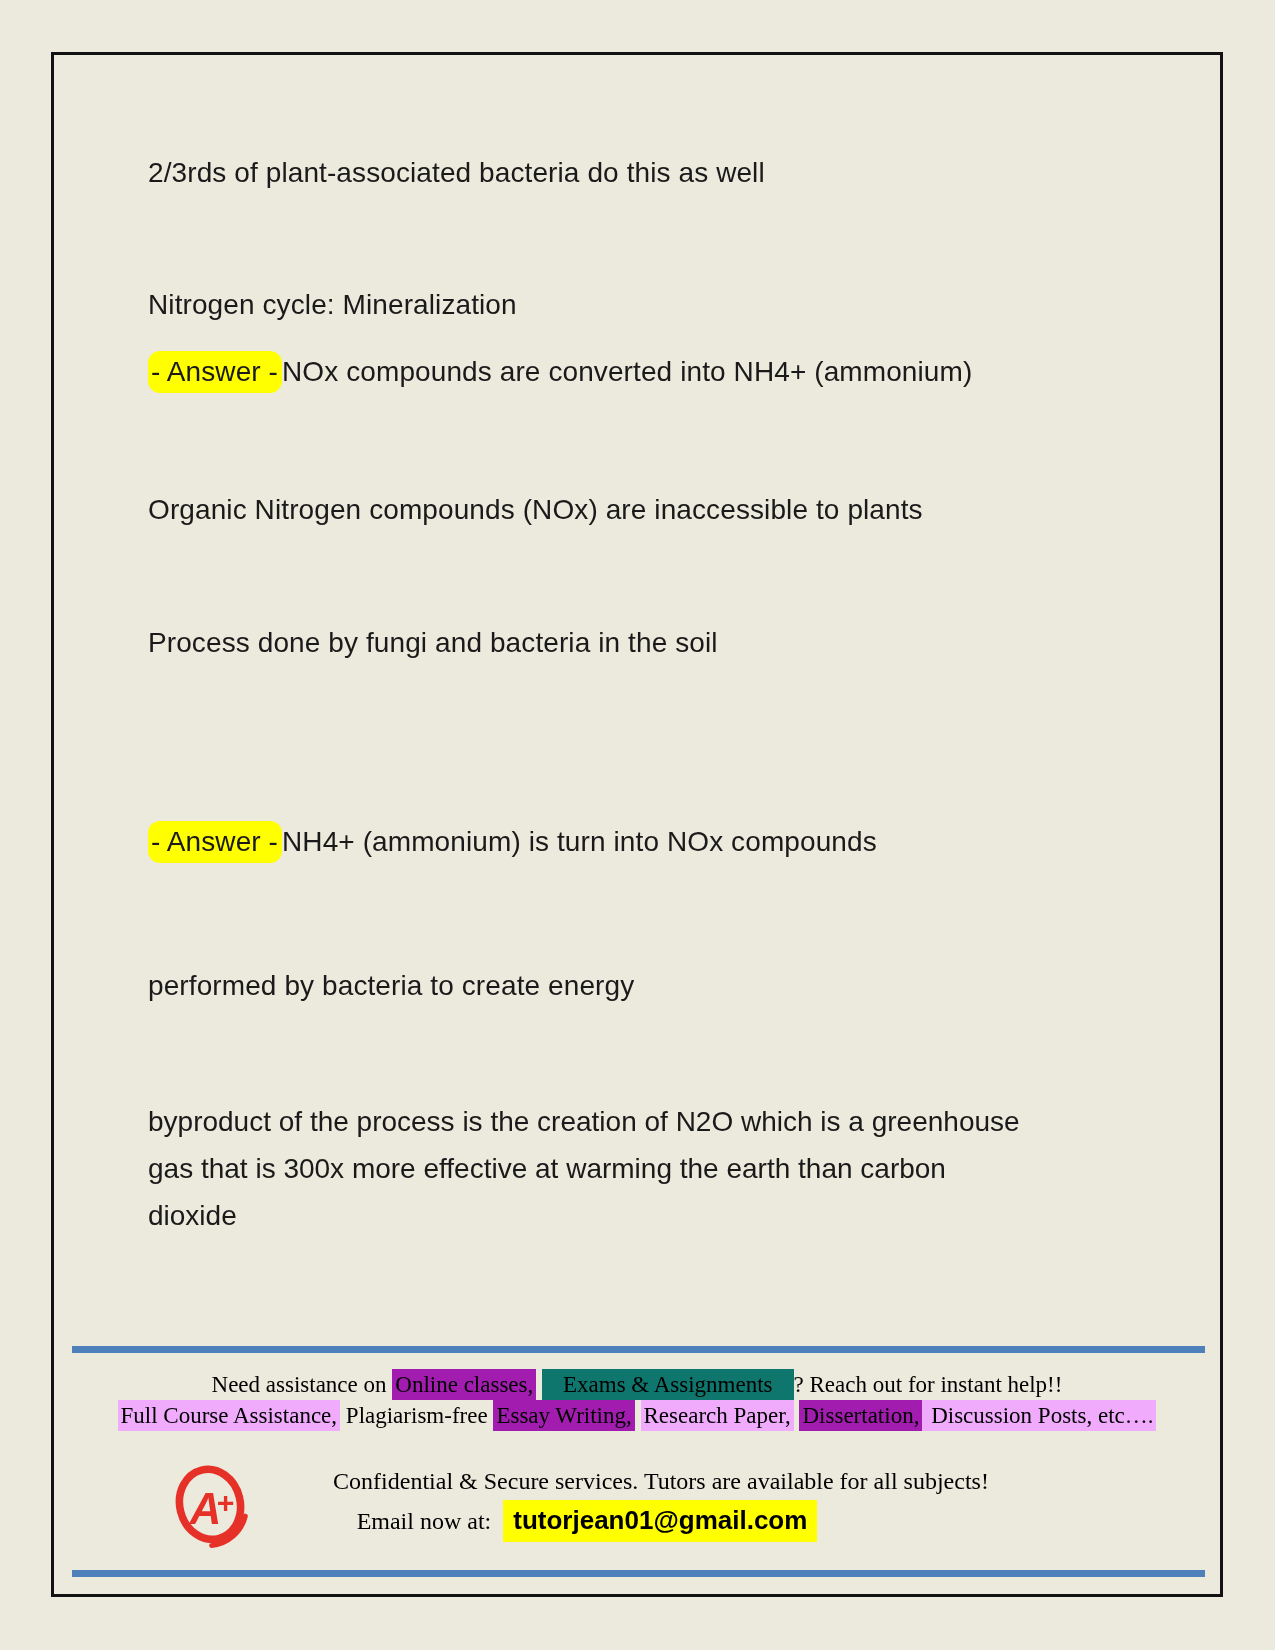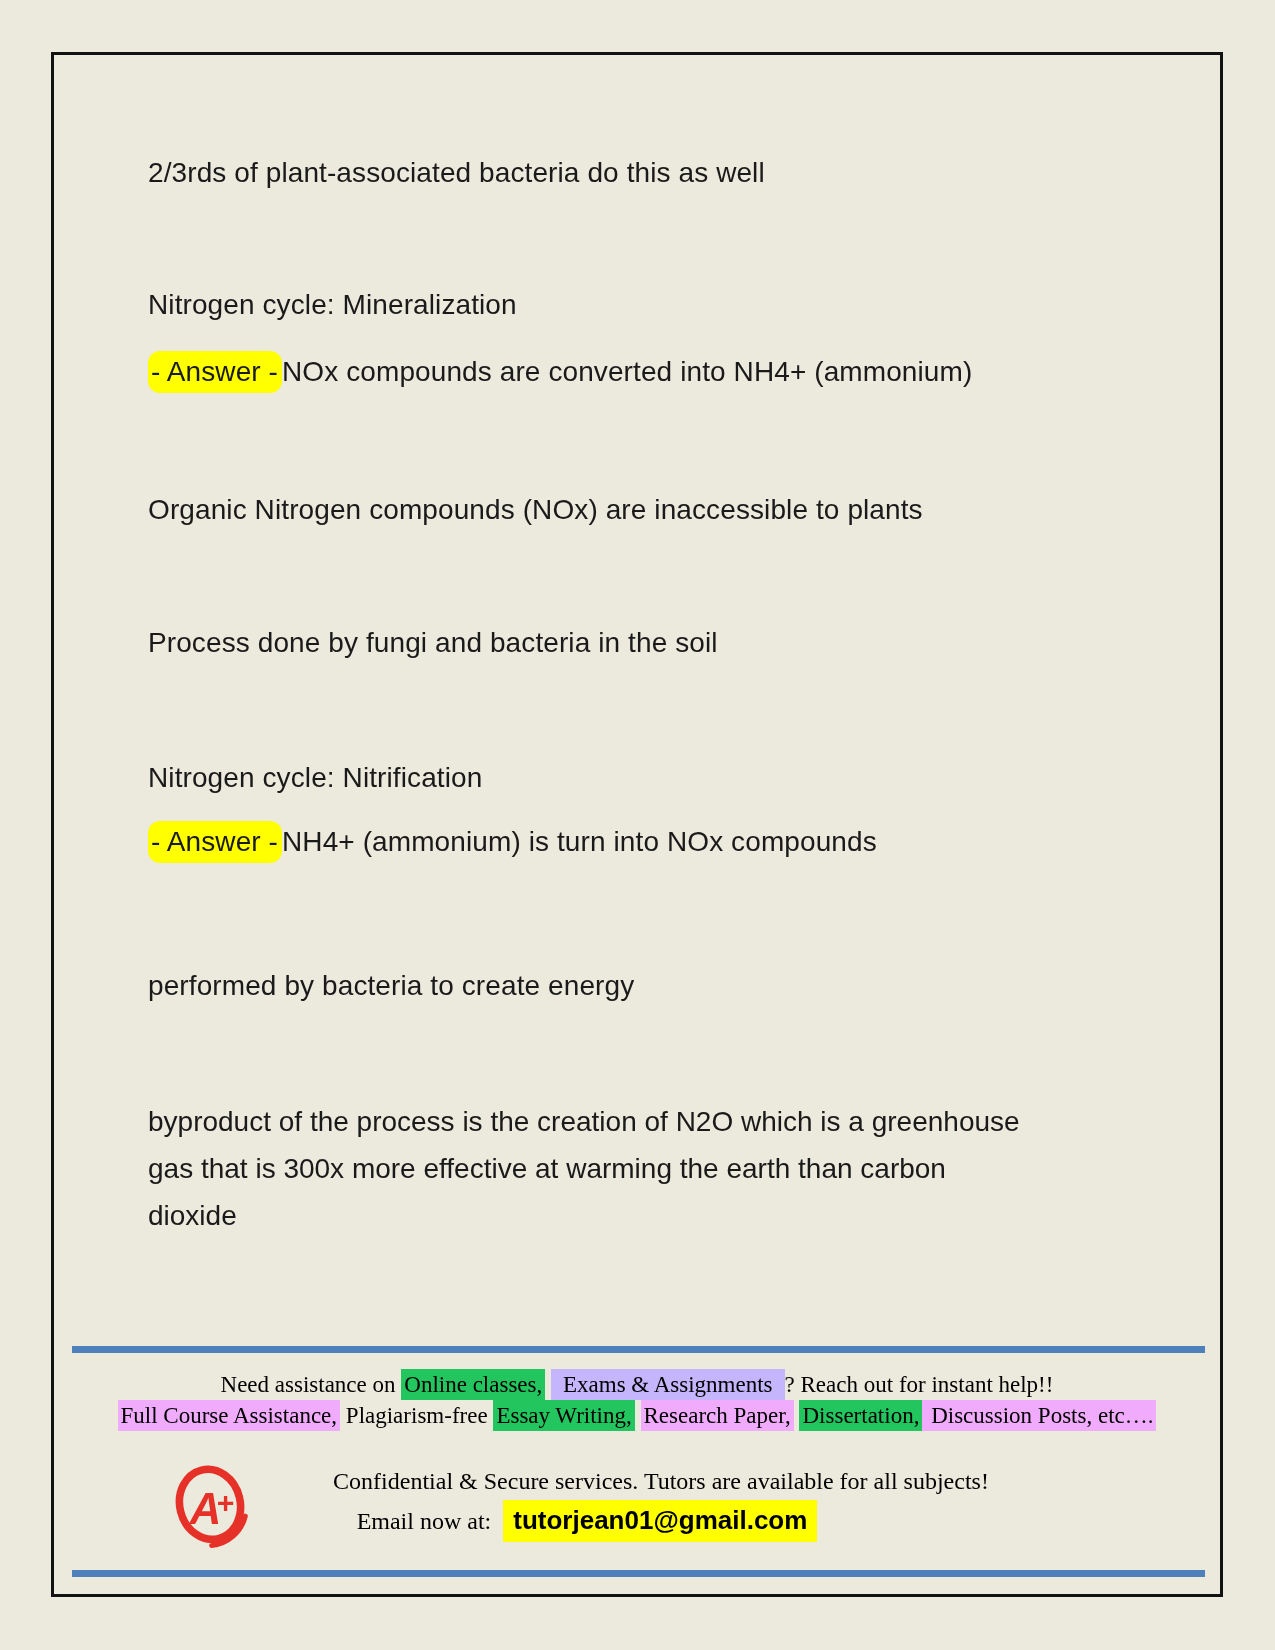--- a/index.html
+++ b/index.html
@@ -47,22 +47,22 @@
     position:absolute;
     left:51px;width:1172px;
     text-align:center;
     font-family:"Liberation Serif", serif;
     font-size:23px;
     line-height:31px;
     color:#000;
     white-space:nowrap;
   }
   .hl-yellow{background:#f0abfc;padding:3px 3px;}
-  .hl-cyan{background:#22c55e;padding:3px 3px;}
-  .hl-green{background:#c4b5fd;padding:3px 12px;}
+  .hl-cyan{background:#a21caf;padding:3px 3px;}
+  .hl-green{background:#0f766e;padding:3px 21px;}
   .confidential{
     position:absolute;
     left:51px;width:1220px;
     text-align:center;
     font-family:"Liberation Serif", serif;
     font-size:24px;
     color:#000;
     white-space:nowrap;
   }
   .email-row{
@@ -107,23 +107,20 @@
   </div>
 
   <div class="body-line" style="top:490px;">
     <span>Organic Nitrogen compounds (NOx) are inaccessible to plants</span>
   </div>
 
   <div class="body-line" style="top:623px;">
     <span>Process done by fungi and bacteria in the soil</span>
   </div>
 
-  <div class="body-line" style="top:758px;">
-    <span>Nitrogen cycle: Nitrification</span>
-  </div>
 
   <div class="body-line" style="top:822px;">
     <span class="hl-yellow-body">- Answer -</span><span>NH4+ (ammonium) is turn into NOx compounds</span>
   </div>
 
   <div class="body-line" style="top:966px;">
     <span>performed by bacteria to create energy</span>
   </div>
 
   <div class="para" style="top:1098px;">

